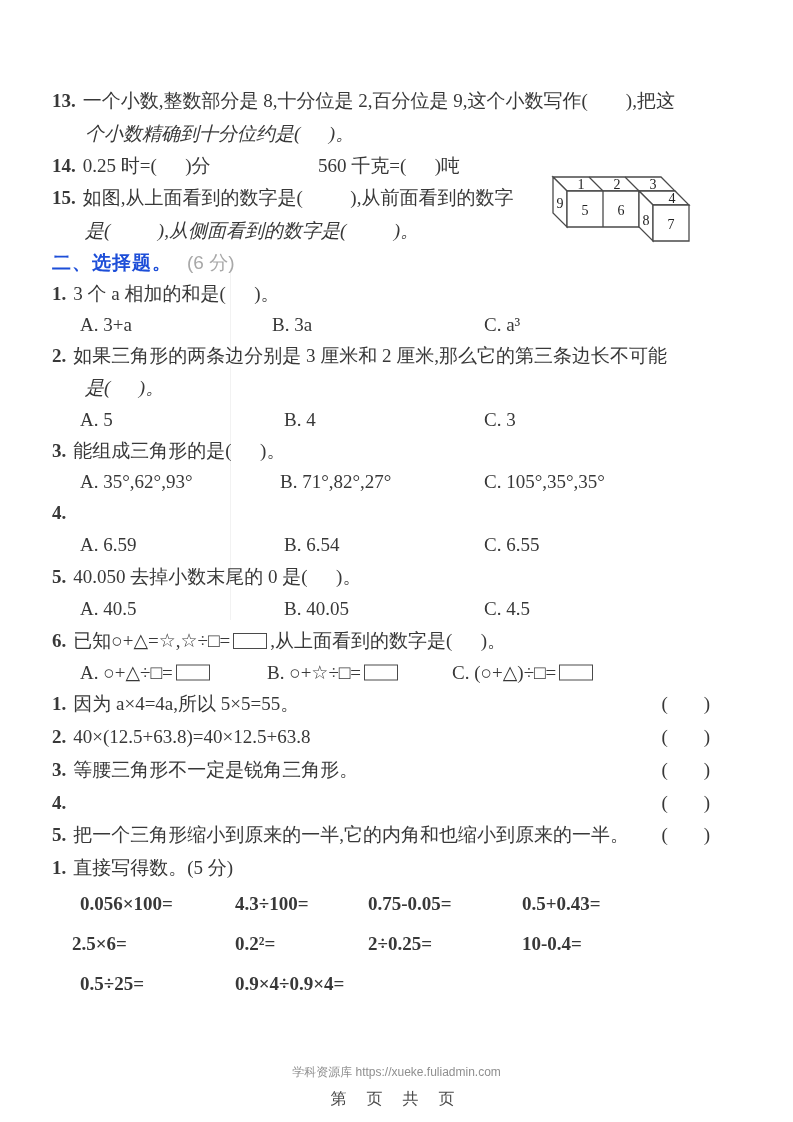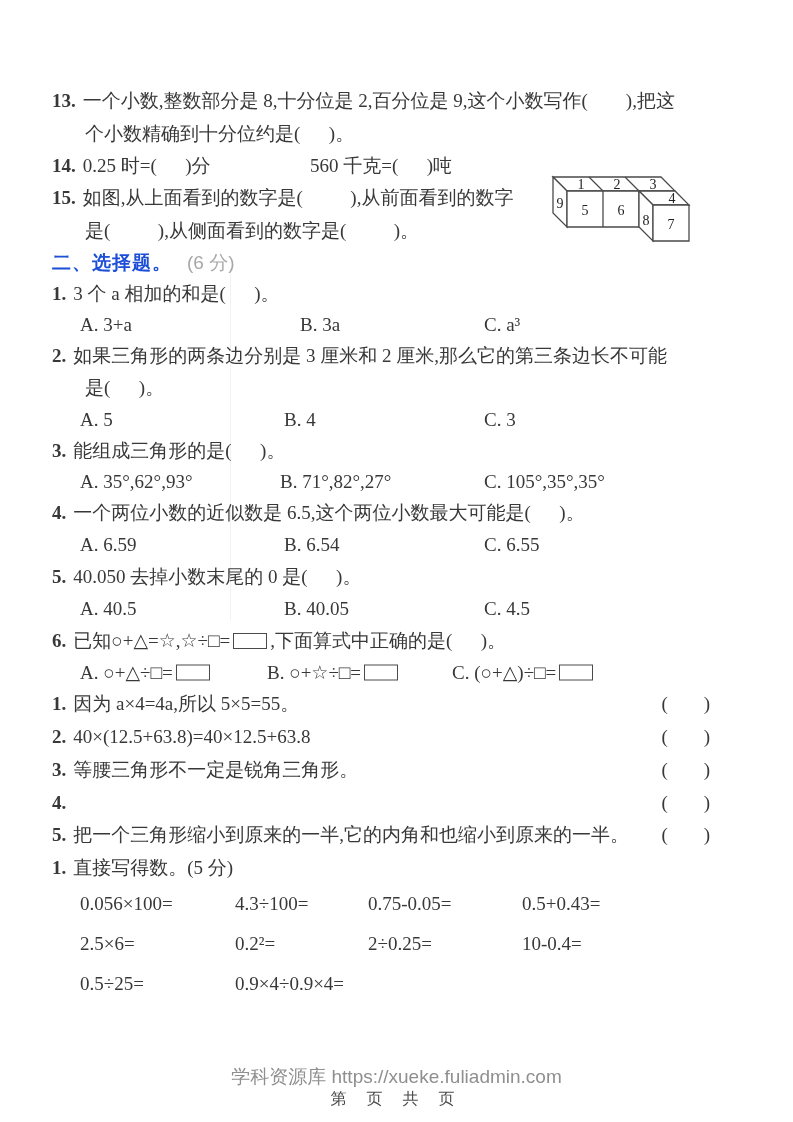--- a/index.html
+++ b/index.html
@@ -6,41 +6,41 @@
   html,body { width:793px; height:1122px; }
   body {
     position:relative; background:#ffffff; overflow:hidden;
     font-family:"Liberation Serif","DejaVu Serif","DejaVu Sans",serif;
     color:#383838; font-size:19px;
   }
   .content { position:absolute; left:52px; top:84px; width:700px; }
   .line { display:flex; align-items:center; white-space:pre; }
   .l31 { height:31px; } .l32 { height:32px; } .l33 { height:33px; }
   .qnum { font-weight:bold; margin-right:7px; }
-  .indent { padding-left:33px; }
+  .indent { padding-left:33px;font-style:italic; }
   .rel { position:relative; }
   .abs { position:absolute; top:50%; transform:translateY(-50%); white-space:pre; }
   .sec { font-family:"Liberation Sans","DejaVu Sans",sans-serif; font-weight:bold;
          color:#1d4ed8; letter-spacing:1px; }
   .score { color:#a8a8a8; font-weight:normal; margin-left:15px; letter-spacing:0; }
   .rect { display:inline-block; width:34px; height:16px; border:1.4px solid #4a4a4a;
           vertical-align:-2px; margin:0 3px; background:#fff; }
   .jrow { display:flex; align-items:center; white-space:pre; }
   .jrow .br { margin-left:auto; margin-right:40px; letter-spacing:2px; }
-  .calcrow { position:relative; height:40px; }
+  .calcrow { position:relative; height:40px;font-weight:bold; }
   .calcrow span { position:absolute; top:50%; transform:translateY(-50%); white-space:pre; }
   .cubes { position:absolute; left:549px; top:175px; }
   .cubes polygon, .cubes line { fill:#ffffff; stroke:#4a4a4a; stroke-width:1.3;
           stroke-linejoin:miter; }
   .cubes text { font-family:"Liberation Serif","DejaVu Serif",serif; font-size:14px;
           fill:#222; text-anchor:middle; }
   .artifact { position:absolute; left:230px; top:268px; width:1px; height:352px;
           background:rgba(0,0,0,0.05); }
   .footer-site { position:absolute; left:0; right:0; top:1064px; text-align:center;
-          color:#8f8f8f; font-size:19px;
+          color:#8f8f8f; font-size:12px;
           font-family:"Liberation Sans","DejaVu Sans",sans-serif; }
   .footer-page { position:absolute; left:0; right:0; top:1089px; text-align:center;
           color:#4a4a4a; font-size:16px; letter-spacing:8px; }
 </style>
 </head>
 <body>
 
 <div>
 
   <div class="artifact"></div>
@@ -51,21 +51,21 @@
       <span class="qnum">13.</span>
       <span>一个小数,整数部分是 8,十分位是 2,百分位是 9,这个小数写作(        ),把这</span>
     </div>
     <div class="line l33 indent">
       <span>个小数精确到十分位约是(      )。</span>
     </div>
 
     <div class="line l31 rel">
       <span class="qnum">14.</span>
       <span>0.25 时=(      )分</span>
-      <span class="abs" style="left:258px">560 千克=(      )吨</span>
+      <span class="abs" style="left:266px">560 千克=(      )吨</span>
     </div>
 
     <div class="line l33">
       <span class="qnum">15.</span>
       <span>如图,从上面看到的数字是(          ),从前面看到的数字</span>
     </div>
     <div class="line l33 indent">
       <span>是(          ),从侧面看到的数字是(          )。</span>
     </div>
 
@@ -73,21 +73,21 @@
       <span class="sec">二、选择题。</span>
       <span class="sec score">(6 分)</span>
     </div>
 
     <div class="line l31">
       <span class="qnum">1.</span>
       <span>3 个 a 相加的和是(      )。</span>
     </div>
     <div class="rel l31">
       <span class="abs" style="left:28px">A. 3+a</span>
-      <span class="abs" style="left:248px">B. 3a</span>
+      <span class="abs" style="left:220px">B. 3a</span>
       <span class="abs" style="left:432px">C. a³</span>
     </div>
 
     <div class="line l32">
       <span class="qnum">2.</span>
       <span>如果三角形的两条边分别是 3 厘米和 2 厘米,那么它的第三条边长不可能</span>
     </div>
     <div class="line l32 indent">
       <span>是(      )。</span>
     </div>
@@ -102,41 +102,40 @@
       <span>能组成三角形的是(      )。</span>
     </div>
     <div class="rel l31">
       <span class="abs" style="left:28px">A. 35°,62°,93°</span>
       <span class="abs" style="left:228px">B. 71°,82°,27°</span>
       <span class="abs" style="left:432px">C. 105°,35°,35°</span>
     </div>
 
     <div class="line l32">
       <span class="qnum">4.</span>
-      <span>一个两位小数的近似数是 6.5,这个两位小数最大可能是(      )。</span>
     </div>
     <div class="rel l32">
       <span class="abs" style="left:28px">A. 6.59</span>
       <span class="abs" style="left:232px">B. 6.54</span>
       <span class="abs" style="left:432px">C. 6.55</span>
     </div>
 
     <div class="line l32">
       <span class="qnum">5.</span>
       <span>40.050 去掉小数末尾的 0 是(      )。</span>
     </div>
     <div class="rel l32">
       <span class="abs" style="left:28px">A. 40.5</span>
       <span class="abs" style="left:232px">B. 40.05</span>
       <span class="abs" style="left:432px">C. 4.5</span>
     </div>
 
     <div class="line l31">
       <span class="qnum">6.</span>
-      <span><span>已知○+△=☆,☆÷□=</span><span class="rect"></span><span>,下面算式中正确的是(      )。</span></span>
+      <span><span>已知○+△=☆,☆÷□=</span><span class="rect"></span><span>,从上面看到的数字是(      )。</span></span>
     </div>
     <div class="rel l31">
       <span class="abs" style="left:28px"><span>A. ○+△÷□=</span><span class="rect"></span></span>
       <span class="abs" style="left:215px"><span>B. ○+☆÷□=</span><span class="rect"></span></span>
       <span class="abs" style="left:400px"><span>C. (○+△)÷□=</span><span class="rect"></span></span>
     </div>
 
 
     <div class="jrow l33">
       <span class="qnum">1.</span>
@@ -168,21 +167,21 @@
       <span>直接写得数。(5 分)</span>
     </div>
 
     <div class="calcrow">
       <span style="left:28px">0.056×100=</span>
       <span style="left:183px">4.3÷100=</span>
       <span style="left:316px">0.75-0.05=</span>
       <span style="left:470px">0.5+0.43=</span>
     </div>
     <div class="calcrow">
-      <span style="left:28px">2.5×6=</span>
+      <span style="left:20px">2.5×6=</span>
       <span style="left:183px">0.2²=</span>
       <span style="left:316px">2÷0.25=</span>
       <span style="left:470px">10-0.4=</span>
     </div>
     <div class="calcrow">
       <span style="left:28px">0.5÷25=</span>
       <span style="left:183px">0.9×4÷0.9×4=</span>
     </div>
 
   </div>

